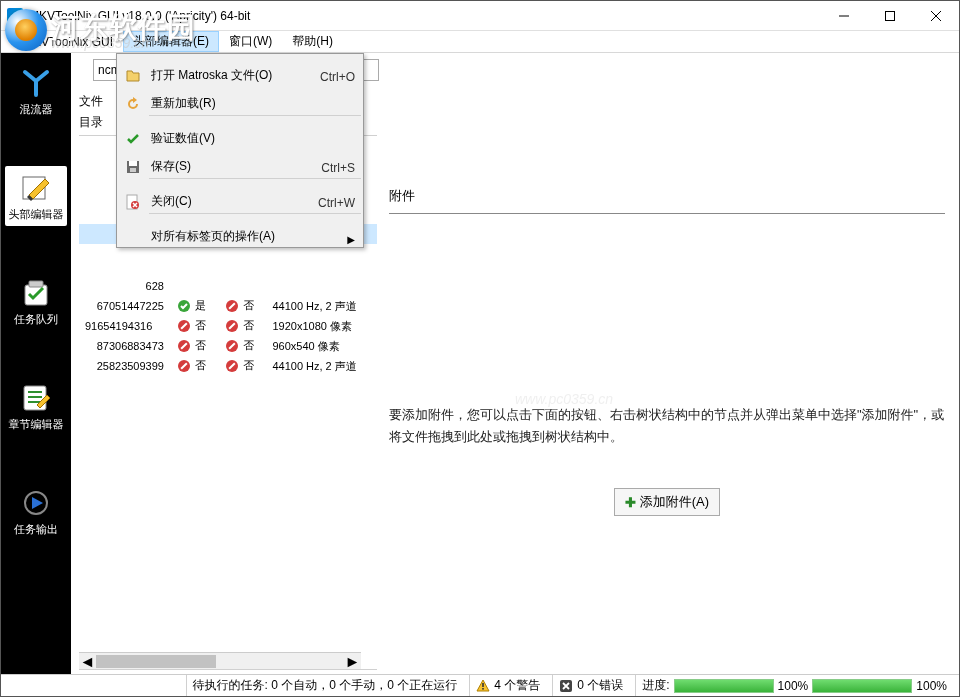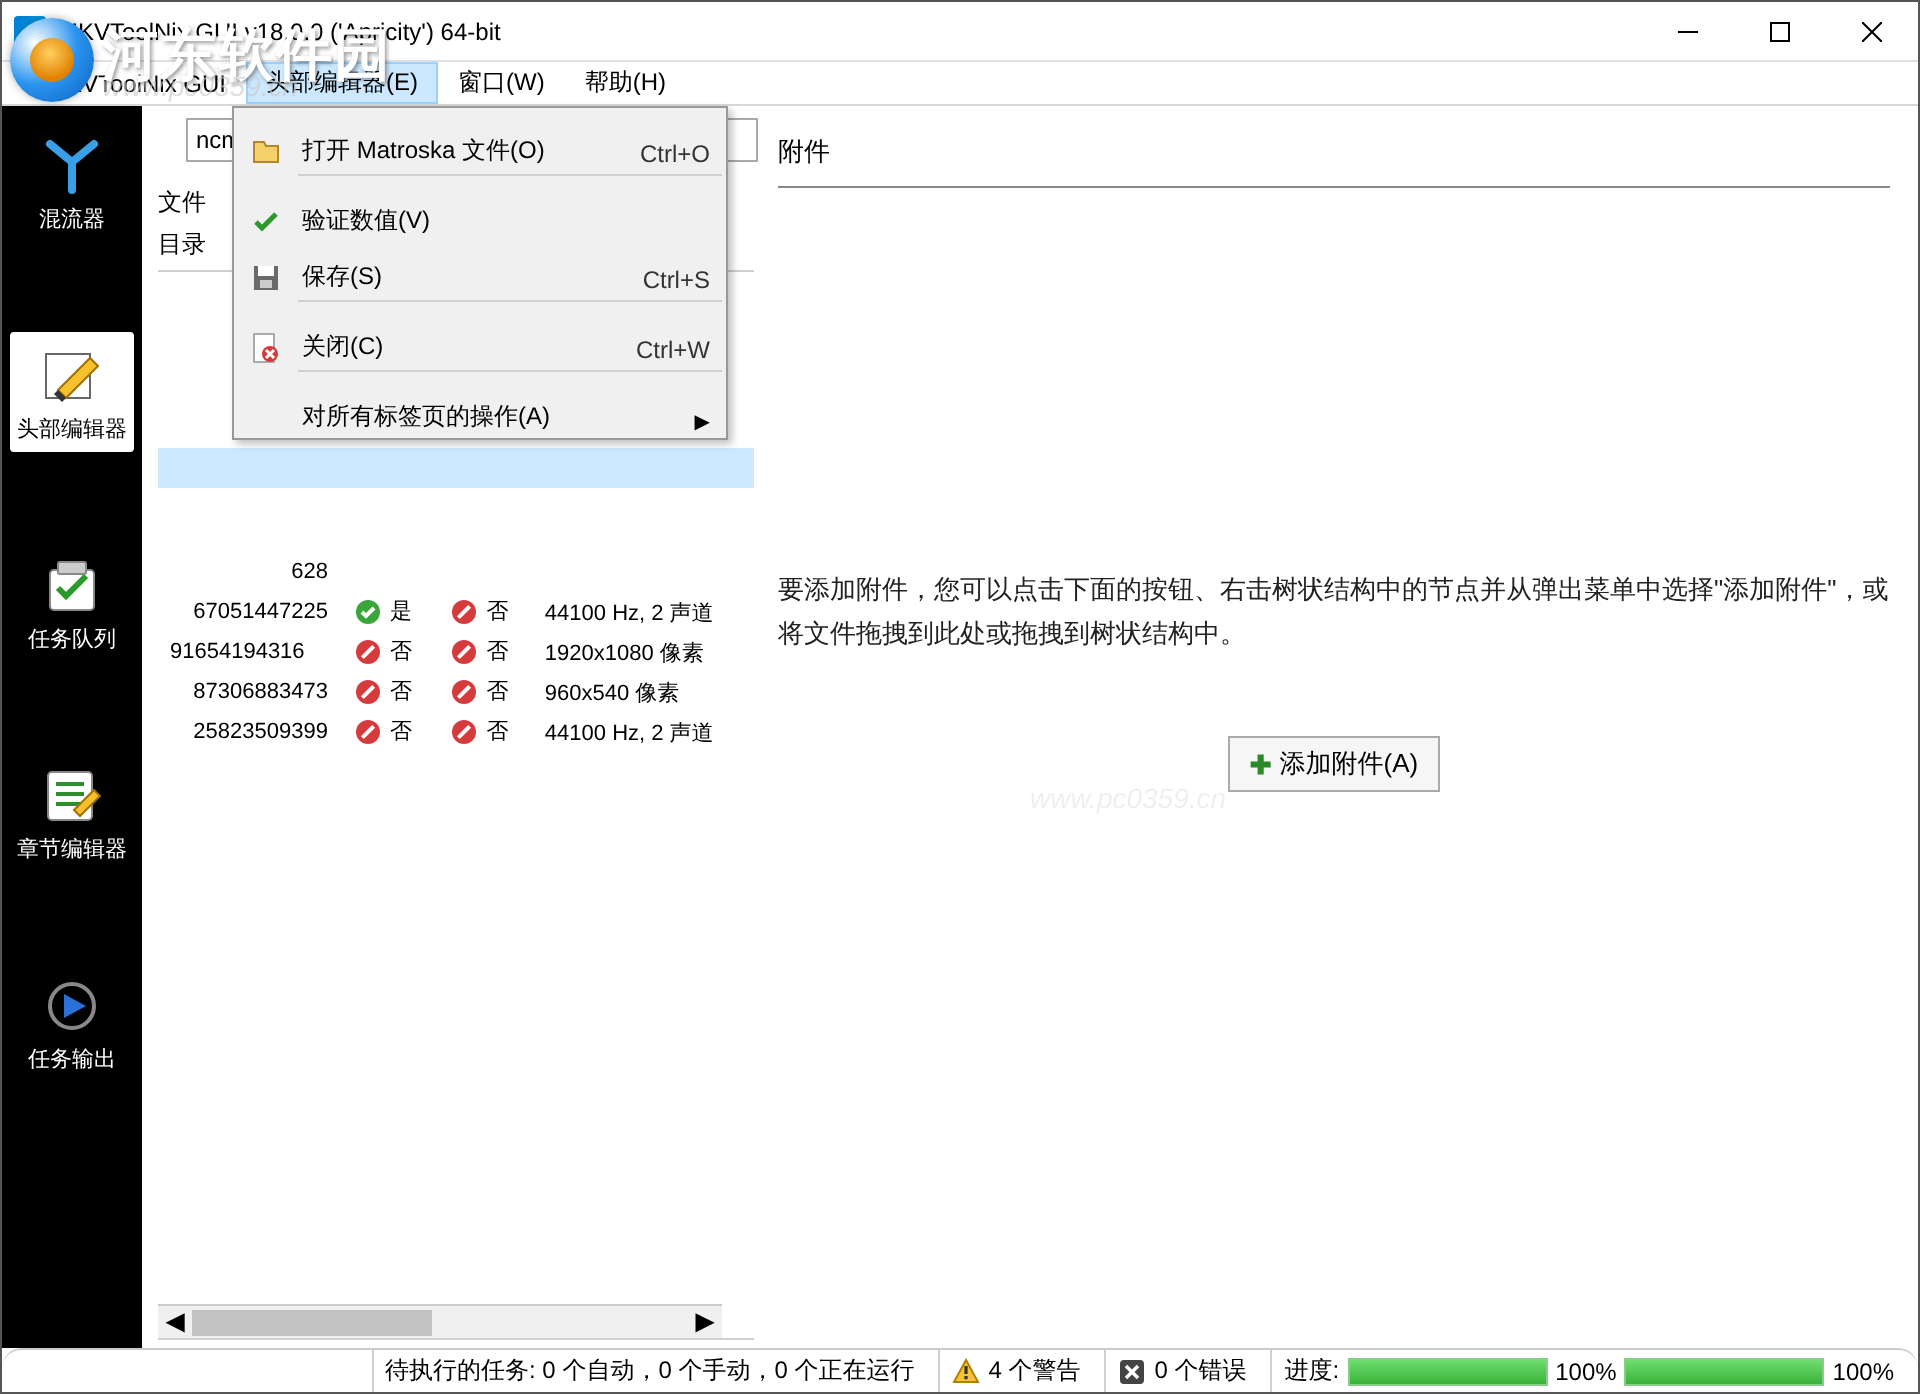--- a/index.html
+++ b/index.html
@@ -36,36 +36,36 @@
 .table { width: 100%; border-collapse: collapse; font-size: 11px; }
 .table td { padding: 1px 6px; height: 20px; white-space: nowrap; }
 .statusicon { display: inline-flex; width: 16px; height: 16px; align-items: center; justify-content: center; vertical-align: middle; }
 .statusicon svg { width: 14px; height: 14px; }
 .hscroll { position: absolute; bottom: 0; left: 0; right: 16px; height: 17px; background: #f0f0f0; border-top: 1px solid #ccc; display: flex; }
 .hscroll .arrow { width: 17px; height: 17px; background: #f0f0f0; display: flex; align-items: center; justify-content: center; border: none; }
 .hscroll .track { flex: 1; position: relative; }
 .hscroll .thumb { position: absolute; left: 0; top: 2px; width: 120px; height: 13px; background: #c2c2c2; }
 
 .rightpane { flex: 1; display: flex; flex-direction: column; padding: 8px 14px 8px 10px; font-size: 13px; }
-.sectiontitle { font-size: 13px; padding: 6px 0 8px 0; border-bottom: 1px solid #888; }
+.sectiontitle { font-size: 13px; padding: 6px 0 8px 0; margin-top: 120px; border-bottom: 1px solid #888; }
 .helptext { font-size: 13px; color: #222; line-height: 1.7; padding: 10px 0 0 0; margin-top: 180px; }
 .addbtn-wrap { display: flex; justify-content: center; margin-top: 40px; }
 .addbtn { padding: 4px 10px; font-size: 13px; border: 1px solid #aaa; background: #f6f6f6; display: inline-flex; align-items: center; cursor: pointer; }
 .plus { color: #2a8a2a; font-weight: bold; margin-right: 4px; }
 
 .dropdown { position: absolute; left: 115px; top: 52px; width: 248px; background: #f0f0f0; border: 1px solid #999; box-shadow: 2px 2px 4px rgba(0,0,0,0.25); z-index: 100; padding: 2px 0; }
 .dropdown .ddrow { display: flex; align-items: flex-end; height: 28px; font-size: 12px; padding: 0 8px 0 4px; cursor: default; }
 .dropdown .ddicon { width: 24px; display: flex; justify-content: center; }
 .dropdown .ddicon svg { width: 16px; height: 16px; }
 .dropdown .ddlabel { flex: 1; padding-left: 6px; }
 .dropdown .ddshort { color: #333; }
 .dropdown .sep { height: 1px; background: #d0d0d0; margin: 3px 2px 3px 32px; }
 .dropdown .arrowright { font-size: 10px; }
 
-.statusbar { height: 22px; border-top: 1px solid #ccc; display: flex; align-items: center; font-size: 12px; padding: 0 6px 0 0; gap: 6px; background: #fff; border-radius: 10px; }
+.statusbar { height: 22px; border-top: 1px solid #ccc; display: flex; align-items: center; font-size: 12px; padding: 0 6px 0 0; gap: 6px; background: #fff; }
 .statusbar .spacer { flex: 1; }
 .statusbar .seg { padding: 0 6px; display: flex; align-items: center; gap: 4px; border-left: 1px solid #d0d0d0; height: 100%; }
 .statusbar .warn { width: 14px; height: 14px; }
 .statusbar .progress { width: 100px; height: 14px; border: 1px solid #8c8; background: linear-gradient(#6fdc6f,#3ab33a); }
 .pctbox { display: flex; align-items: center; gap: 4px; }
 
 .siteoverlay { position: absolute; left: 0; top: 0; width: 200px; height: 52px; pointer-events: none; z-index: 200; }
 .siteoverlay .logo { position: absolute; left: 4px; top: 8px; width: 42px; height: 42px; border-radius: 50%; background: radial-gradient(circle at 30% 30%, #fff, #2a94ef 50%, #0a60c0); box-shadow: 0 0 4px rgba(0,0,0,.3); }
 .siteoverlay .logo::after { content:""; position:absolute; left:10px; top:10px; width:22px; height:22px; border-radius:50%; background: radial-gradient(circle at 45% 35%, #ffd060, #e08000 70%); }
 .siteoverlay .brandtext { position: absolute; left: 50px; top: 8px; font-size: 28px; font-weight: 700; color: #fff; letter-spacing: 1px; text-shadow: 1px 1px 2px rgba(0,0,0,.4); }
@@ -115,20 +115,29 @@
 
 <div class="dropdown">
   <div class="ddrow">
     <span class="ddicon">
         <svg viewBox="0 0 16 16">
           <path d="M2 3h5l1 2h6v8H2z" fill="#f4d06a" stroke="#b0892c"></path>
         </svg>
       </span>
     <span class="ddlabel">打开 Matroska 文件(O)</span>
     <span class="ddshort">Ctrl+O</span>
+  </div>
+  <div class="ddrow">
+    <span class="ddicon">
+        <svg viewBox="0 0 16 16">
+          <path d="M8 3a5 5 0 1 0 5 5h-2a3 3 0 1 1-3-3v2l4-3-4-3z" fill="#e6a43c"></path>
+        </svg>
+      </span>
+    <span class="ddlabel">重新加载(R)</span>
+    <span class="ddshort"></span>
   </div>
   <div class="sep"></div>
   <div class="ddrow">
     <span class="ddicon">
         <svg viewBox="0 0 16 16">
           <path d="M3 8l3 3 7-7" fill="none" stroke="#2a9a2a" stroke-width="2.5"></path>
         </svg>
       </span>
     <span class="ddlabel">验证数值(V)</span>
   </div>

